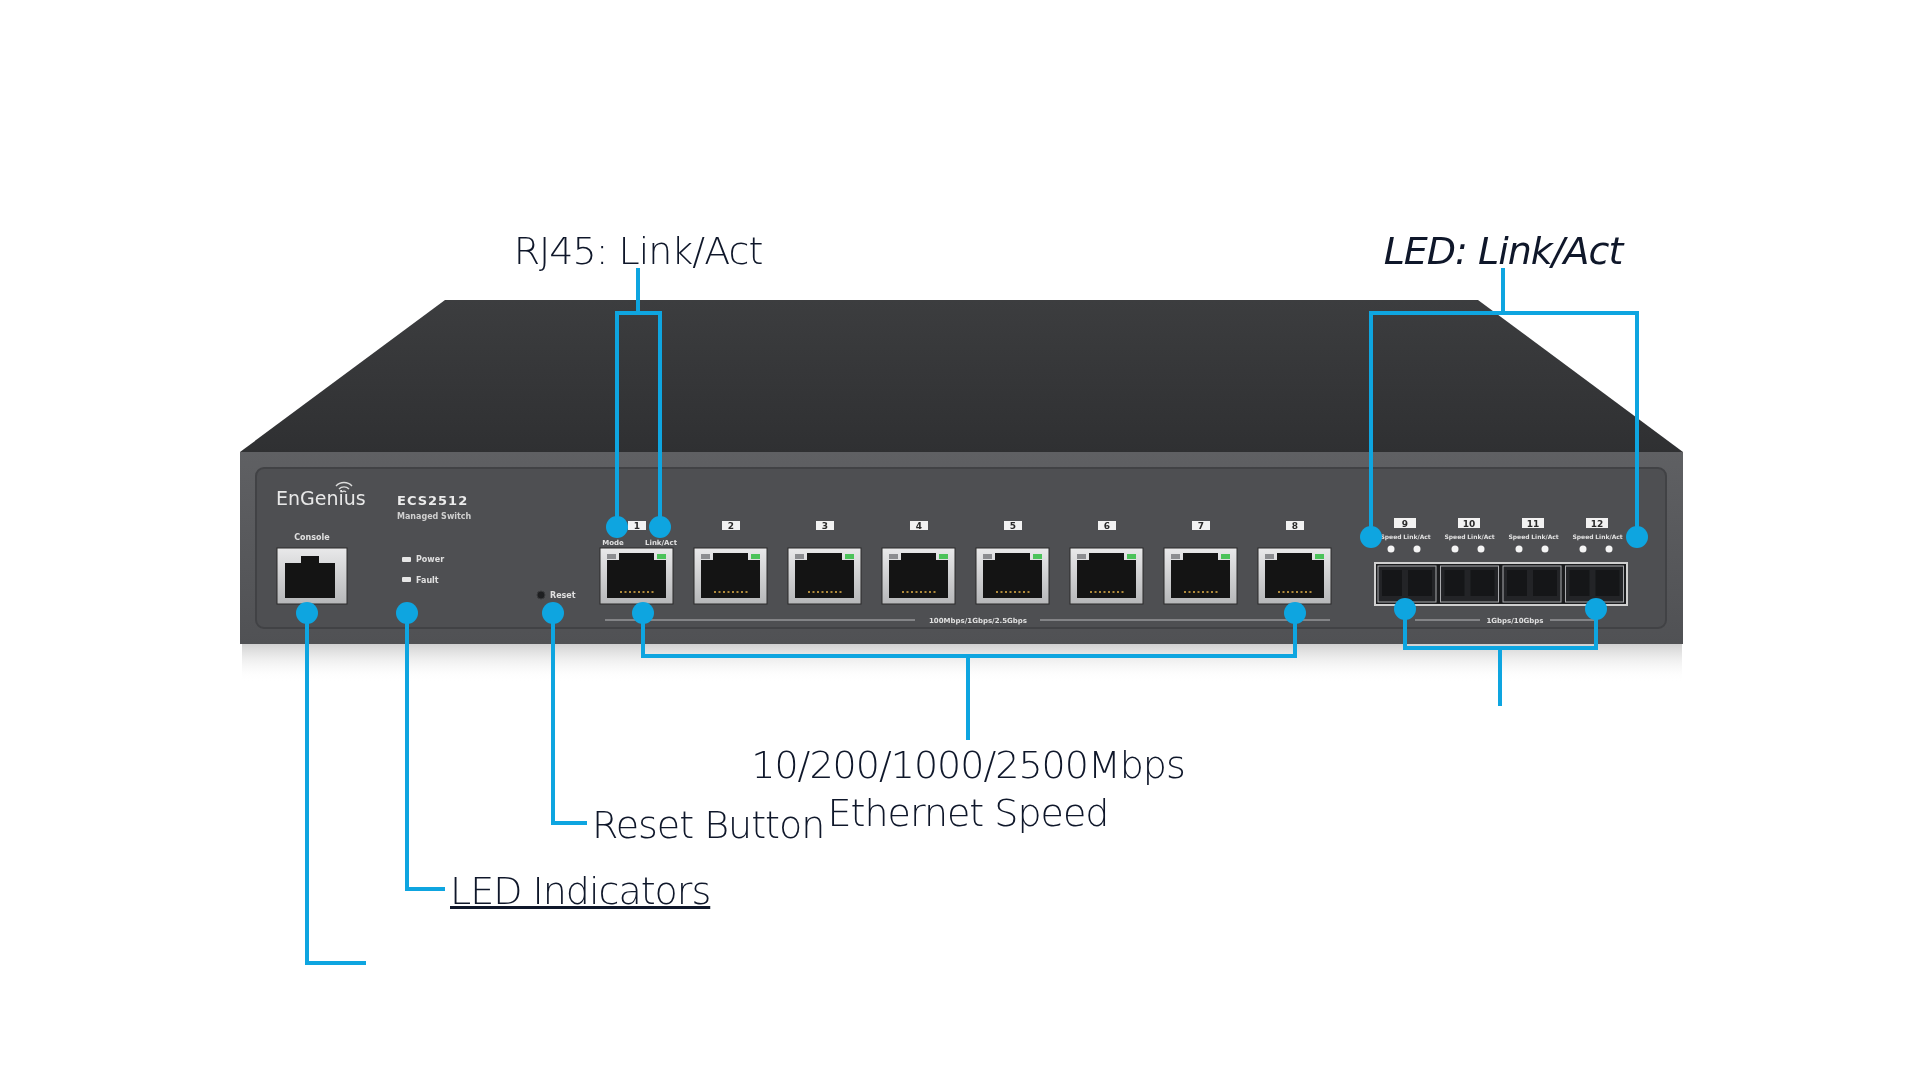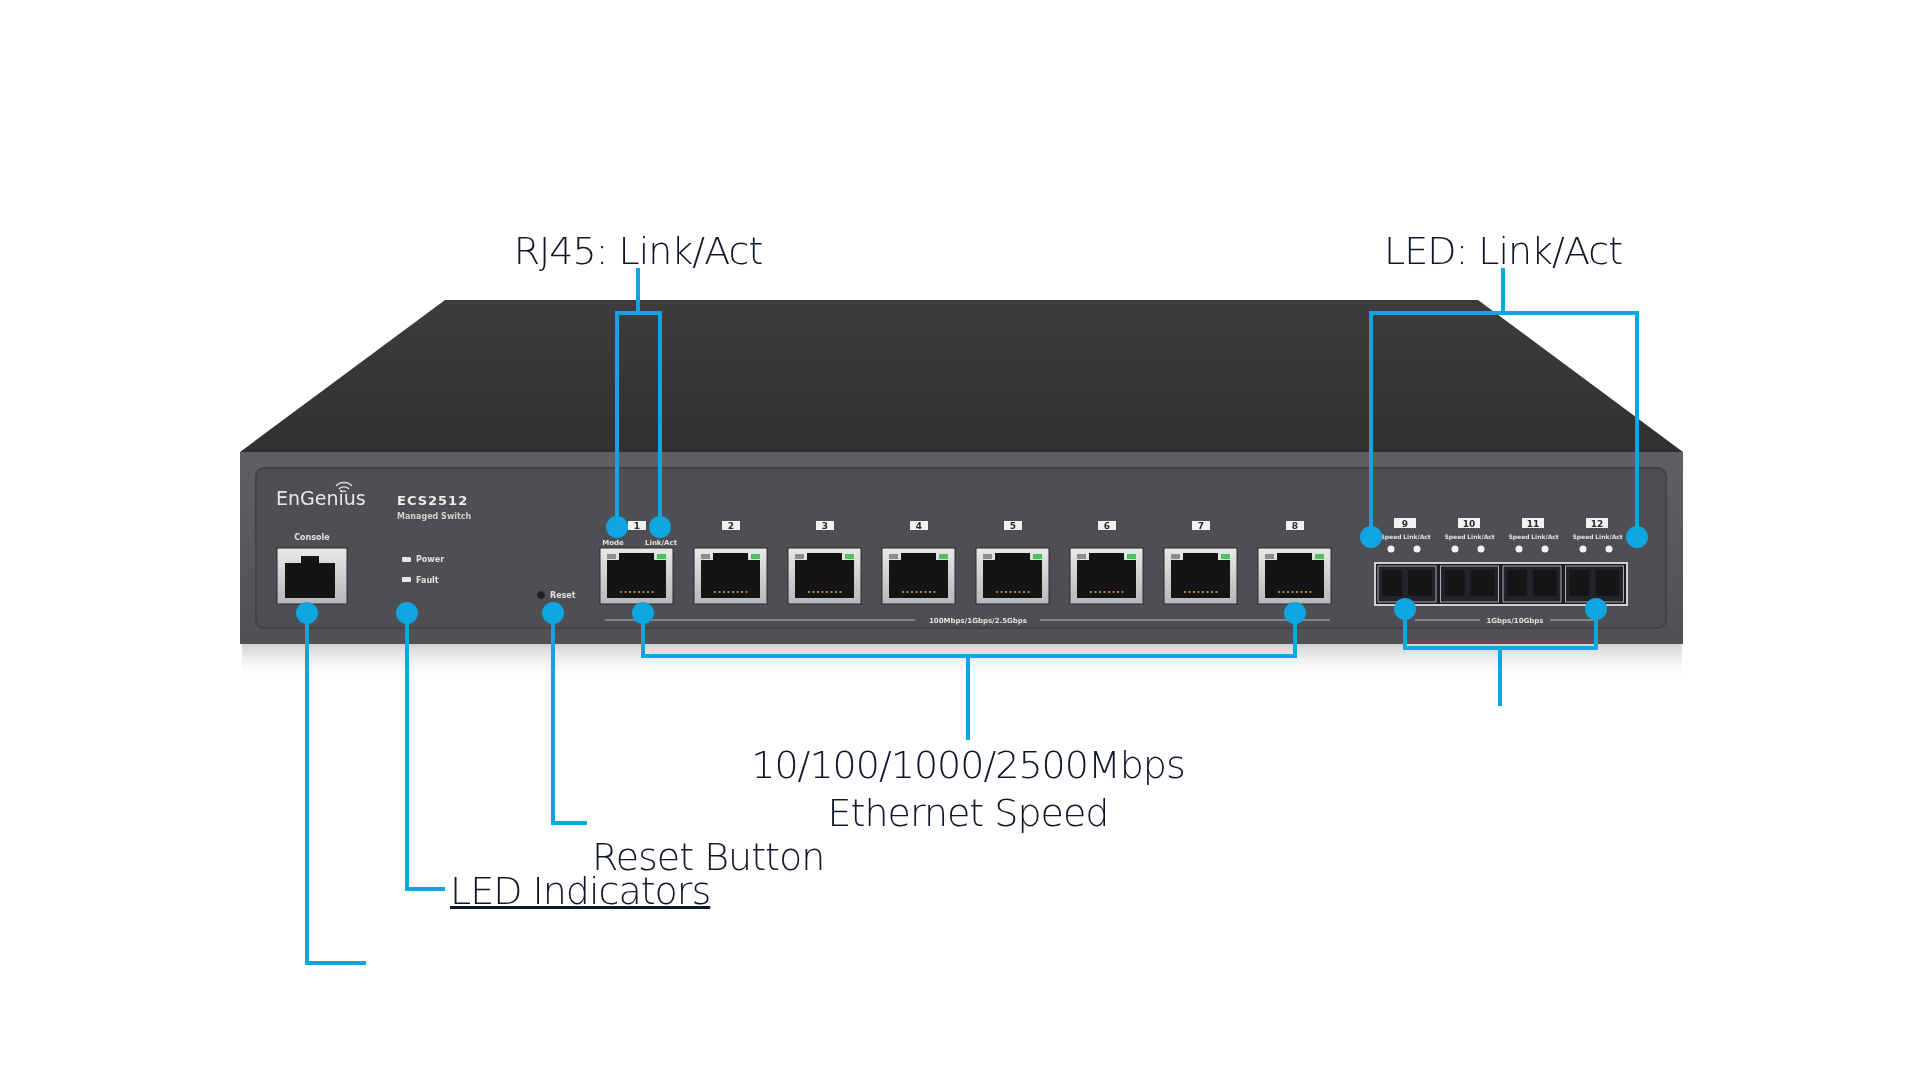--- a/index.html
+++ b/index.html
@@ -271,20 +271,20 @@
     <circle cx="1405" cy="609" r="11"></circle>
     <circle cx="1596" cy="609" r="11"></circle>
     <circle cx="553" cy="613" r="11"></circle>
     <circle cx="407" cy="613" r="11"></circle>
     <circle cx="307" cy="613" r="11"></circle>
   </g>
 </svg>
 
 
 <div class="callout center" style="left:638px;top:228px;">RJ45: Link/Act</div>
-<div class="callout center" style="left:1503px;top:228px;">LED: Link/Act</div>
+<div class="callout center" style="left:1503px;top:228px;font-style:italic;">LED: Link/Act</div>
 <div class="callout center" style="left:968px;top:742px;">
-  <span class="line2">10/100/1000/2500Mbps</span>
+  <span class="line2">10/200/1000/2500Mbps</span>
   <span class="line2">Ethernet Speed</span>
 </div>
-<div class="callout" style="left:592px;top:802px;margin-top:32px;">Reset Button</div>
+<div class="callout" style="left:592px;top:802px;">Reset Button</div>
 <div class="callout" style="left:450px;top:868px;text-decoration:underline;">LED Indicators</div>
 </div>
 
 </body></html>

